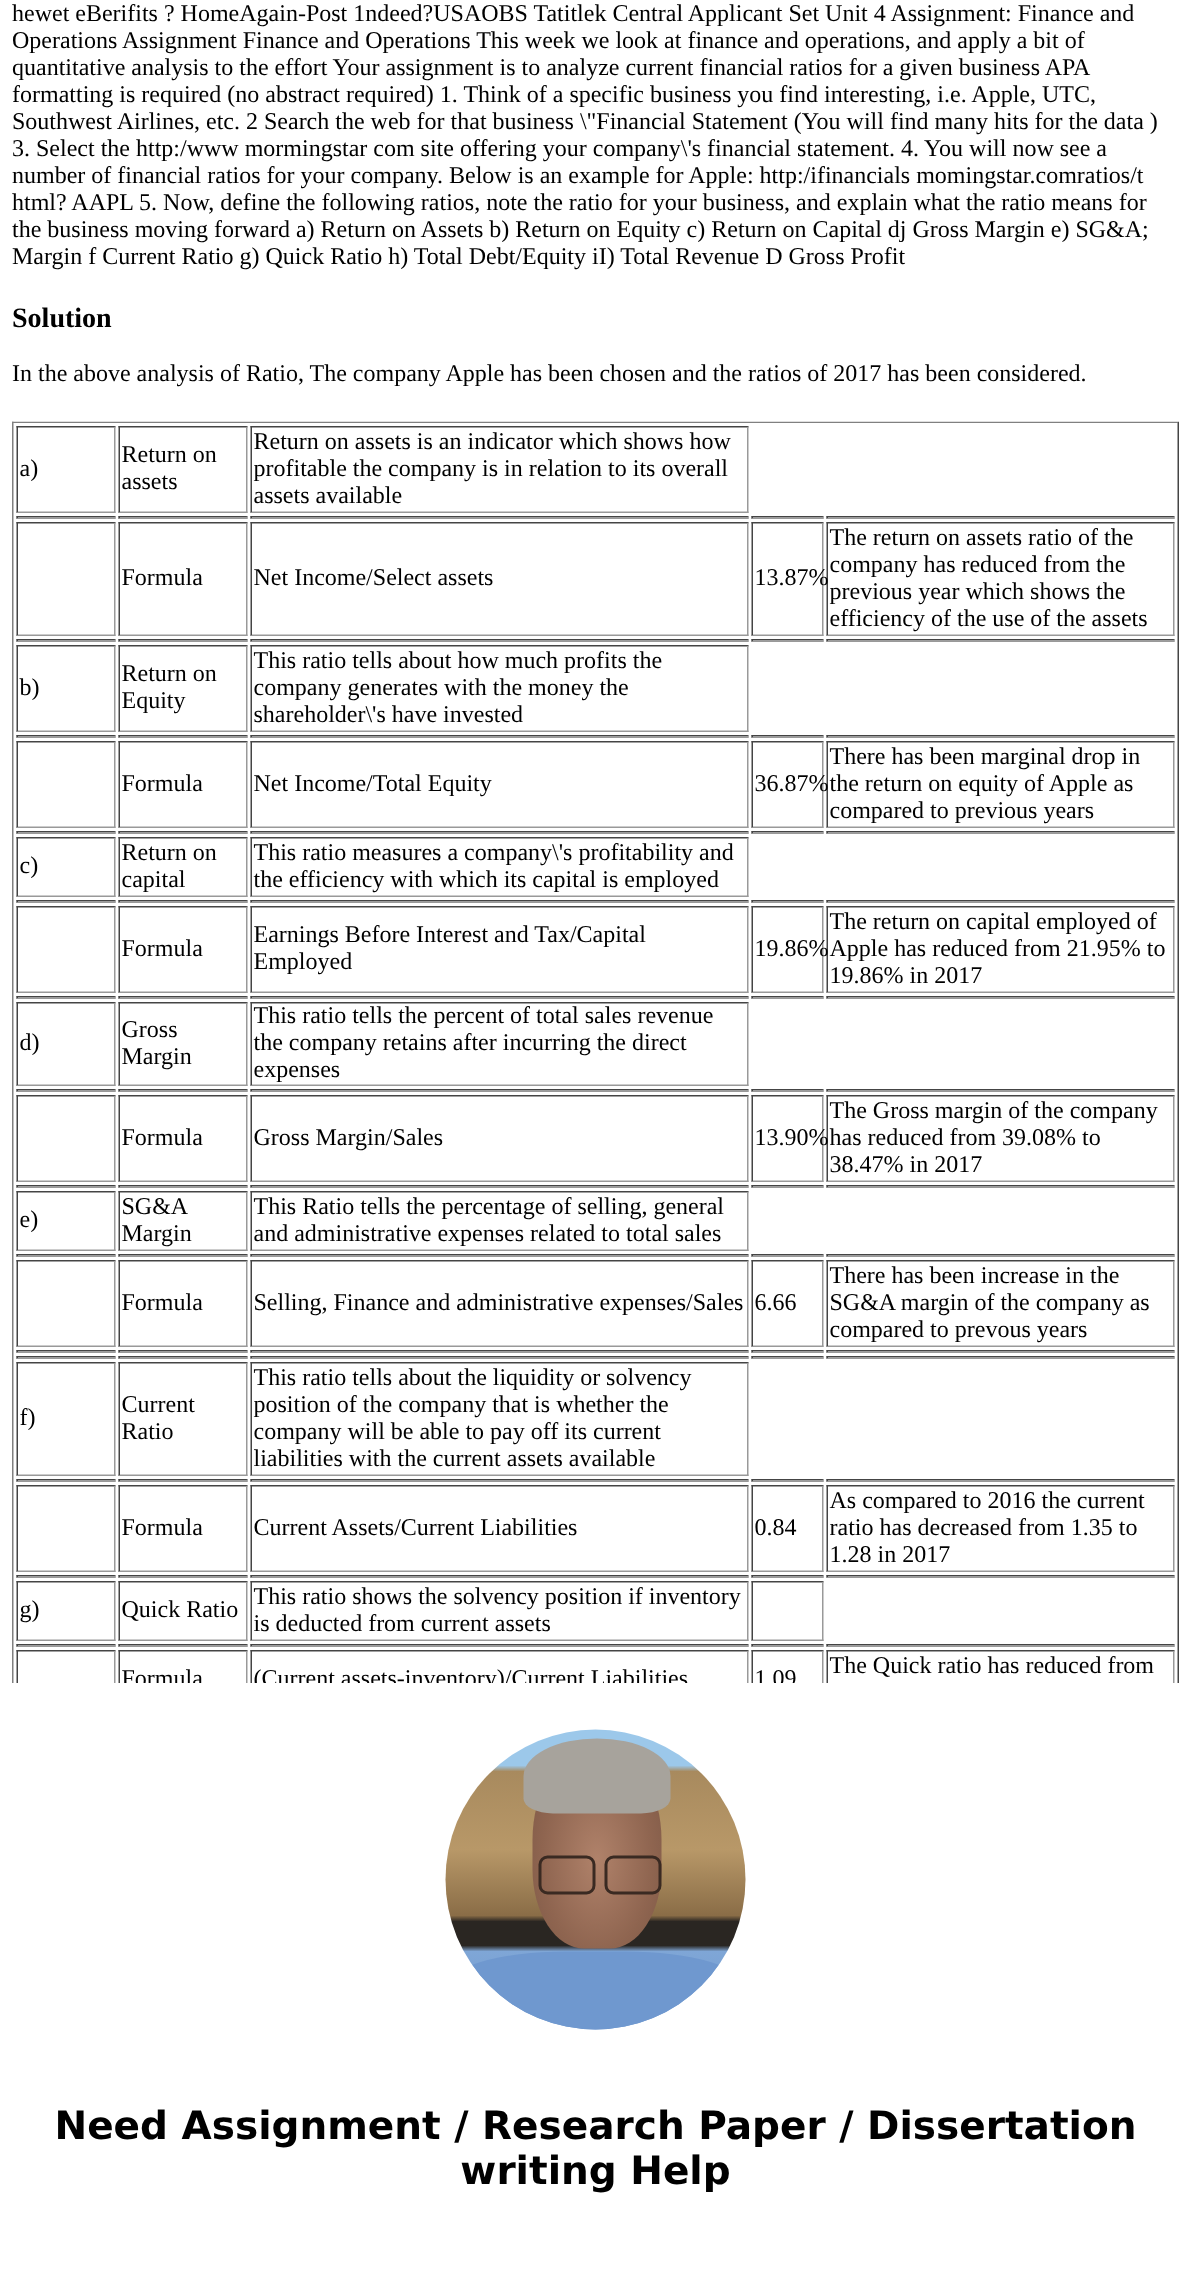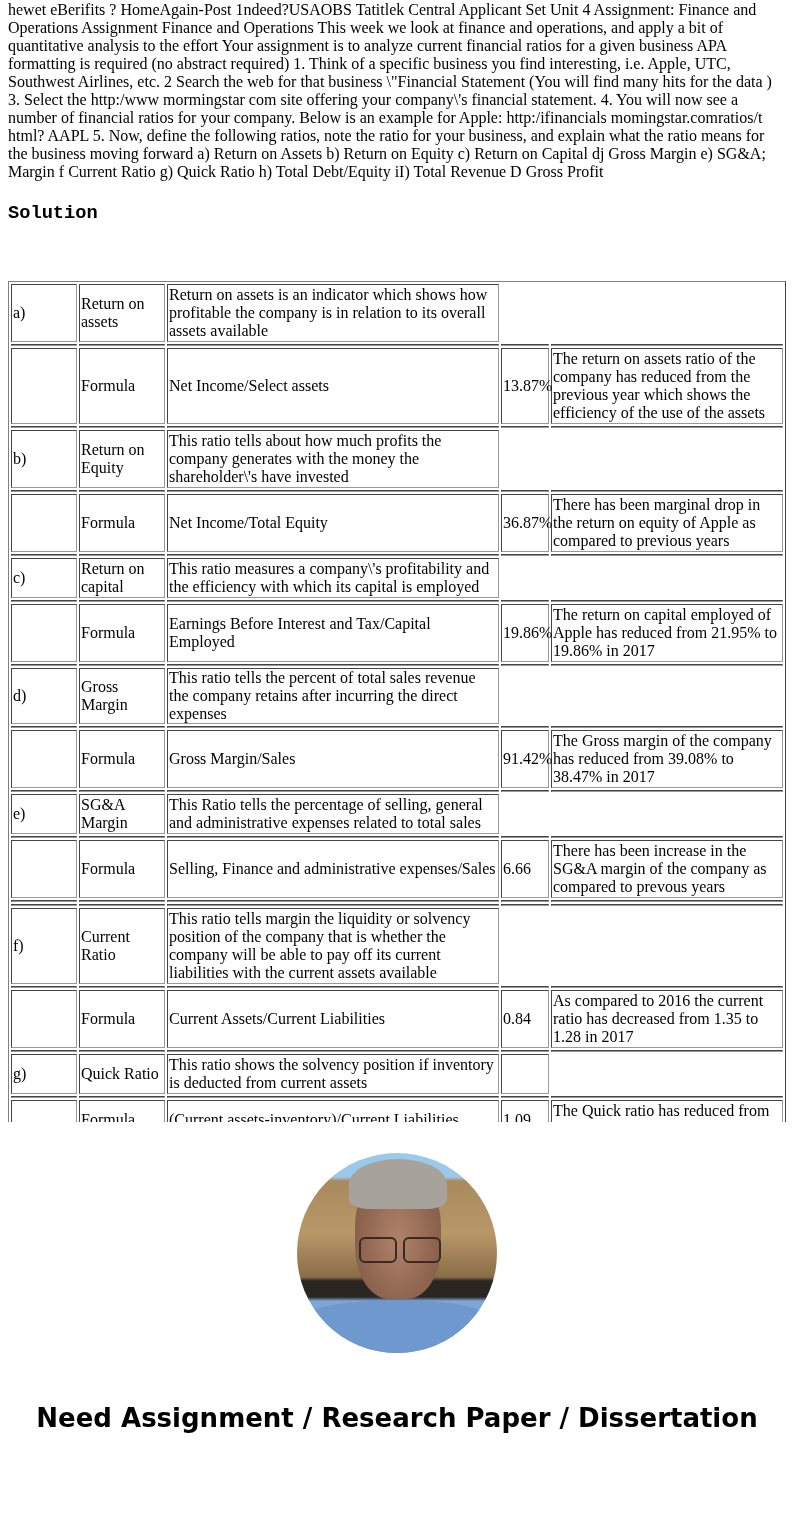--- a/index.html
+++ b/index.html
@@ -3,21 +3,21 @@
 <meta charset="utf-8">
 <style>
   html, body { margin: 0; padding: 0; background: #ffffff; }
   body {
     width: 794px; height: 1523px; position: relative; overflow: hidden;
     font-family: "Liberation Serif", "DejaVu Serif", serif;
     font-size: 16px; line-height: 18px; color: #000;
   }
   .content { position: absolute; left: 8px; top: 1px; width: 778px; }
   .question { margin: 0; }
-  h3.sol-heading { font-size: 18.7px; font-weight: bold; margin: 21px 0 0 0; line-height: 22px; font-family: Liberation Mono, monospace; }
+  h3.sol-heading { font-size: 18.7px; font-weight: bold; margin: 21px 0 0 0; line-height: 22px; }
   .intro { margin: 17px 0 0 0; }
 
   .table-clip {
     position: absolute; left: 8px; top: 281px; width: 778px; height: 841px;
     overflow: hidden;
   }
   table.ratios {
     border-collapse: separate; border-spacing: 2px;
     border: 1px solid #808080; border-right-color: #444; border-bottom-color: #444;
     width: 778px; table-layout: fixed;
@@ -60,20 +60,21 @@
     margin-top: 50px; color: #000;
   }
   .promo-text div { margin: 0; }
 </style>
 </head>
 <body>
 
 <div class="content">
   <p class="question">hewet eBerifits ? HomeAgain-Post 1ndeed?USAOBS Tatitlek Central Applicant Set Unit 4 Assignment: Finance and Operations Assignment Finance and Operations This week we look at finance and operations, and apply a bit of quantitative analysis to the effort Your assignment is to analyze current financial ratios for a given business APA formatting is required (no abstract required) 1. Think of a specific business you find interesting, i.e. Apple, UTC, Southwest Airlines, etc. 2 Search the web for that business \"Financial Statement (You will find many hits for the data ) 3. Select the http:/www mormingstar com site offering your company\'s financial statement. 4. You will now see a number of financial ratios for your company. Below is an example for Apple: http:/ifinancials momingstar.comratios/t html? AAPL 5. Now, define the following ratios, note the ratio for your business, and explain what the ratio means for the business moving forward a) Return on Assets b) Return on Equity c) Return on Capital dj Gross Margin e) SG&amp;A; Margin f Current Ratio g) Quick Ratio h) Total Debt/Equity iI) Total Revenue D Gross Profit</p>
   <h3 class="sol-heading">Solution</h3>
+  <p class="intro">In the above analysis of Ratio, The company Apple has been chosen and the ratios of 2017 has been considered.</p>
 </div>
 
 <div class="table-clip">
   <table class="ratios">
     <colgroup>
         <col class="c1">
         <col class="c2">
         <col class="c3">
         <col class="c4">
         <col class="c5">
@@ -174,21 +175,21 @@
           <td></td>
           <td></td>
           <td></td>
           <td></td>
           <td></td>
         </tr>
       <tr style="height:58px">
         <td></td>
         <td>Formula</td>
         <td>Gross Margin/Sales</td>
-        <td>91.42%</td>
+        <td>13.90%</td>
         <td>The Gross margin of the company has reduced from 39.08% to 38.47% in 2017</td>
       </tr>
       <tr class="spacer">
           <td></td>
           <td></td>
           <td></td>
           <td></td>
           <td></td>
         </tr>
 
@@ -223,21 +224,21 @@
           <td></td>
           <td></td>
           <td></td>
           <td></td>
           <td></td>
         </tr>
 
       <tr style="height:76px">
         <td>f)</td>
         <td>Current Ratio</td>
-        <td>This ratio tells margin the liquidity or solvency position of the company that is whether the company will be able to pay off its current liabilities with the current assets available</td>
+        <td>This ratio tells about the liquidity or solvency position of the company that is whether the company will be able to pay off its current liabilities with the current assets available</td>
         <td class="nocell" colspan="2"></td>
       </tr>
       <tr class="spacer">
           <td></td>
           <td></td>
           <td></td>
           <td></td>
           <td></td>
         </tr>
       <tr style="height:58px">
@@ -284,14 +285,15 @@
 <div class="promo">
   <div class="avatar" title="tutor-portrait">
     <div class="face"></div>
     <div class="hair"></div>
     <div class="glasses-l"></div>
     <div class="glasses-r"></div>
     <div class="shirt"></div>
   </div>
   <div class="promo-text">
     <div>Need Assignment / Research Paper / Dissertation</div>
+    <div>writing Help</div>
   </div>
 </div>
 
 </body></html>

